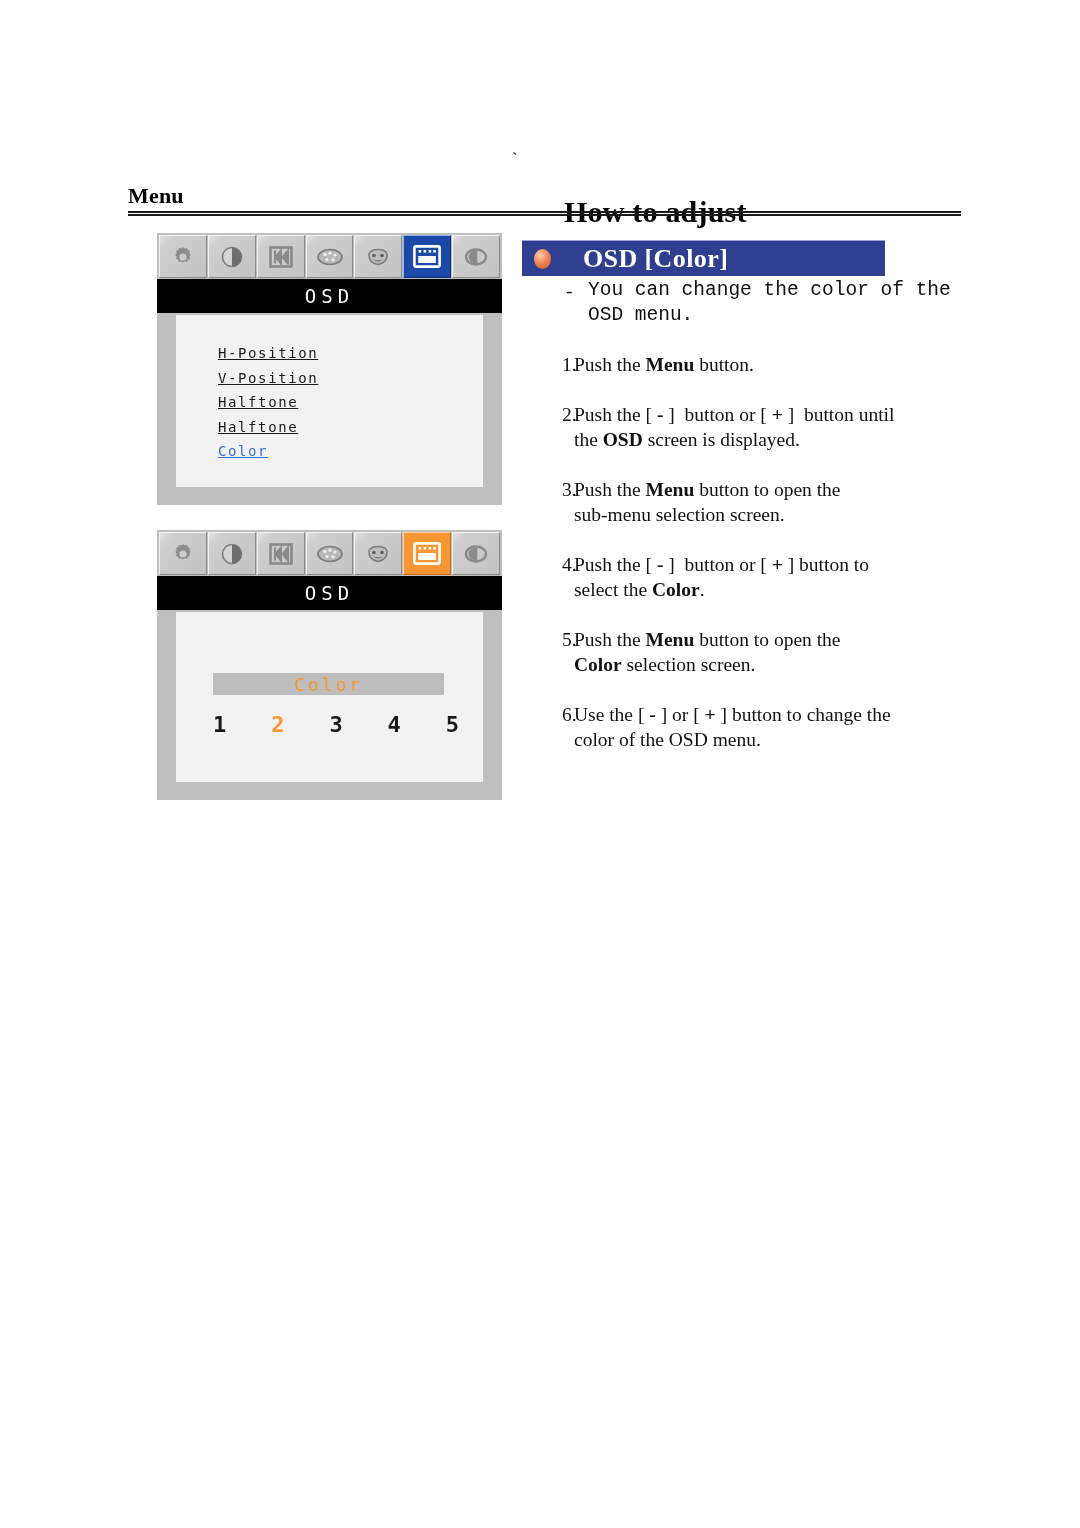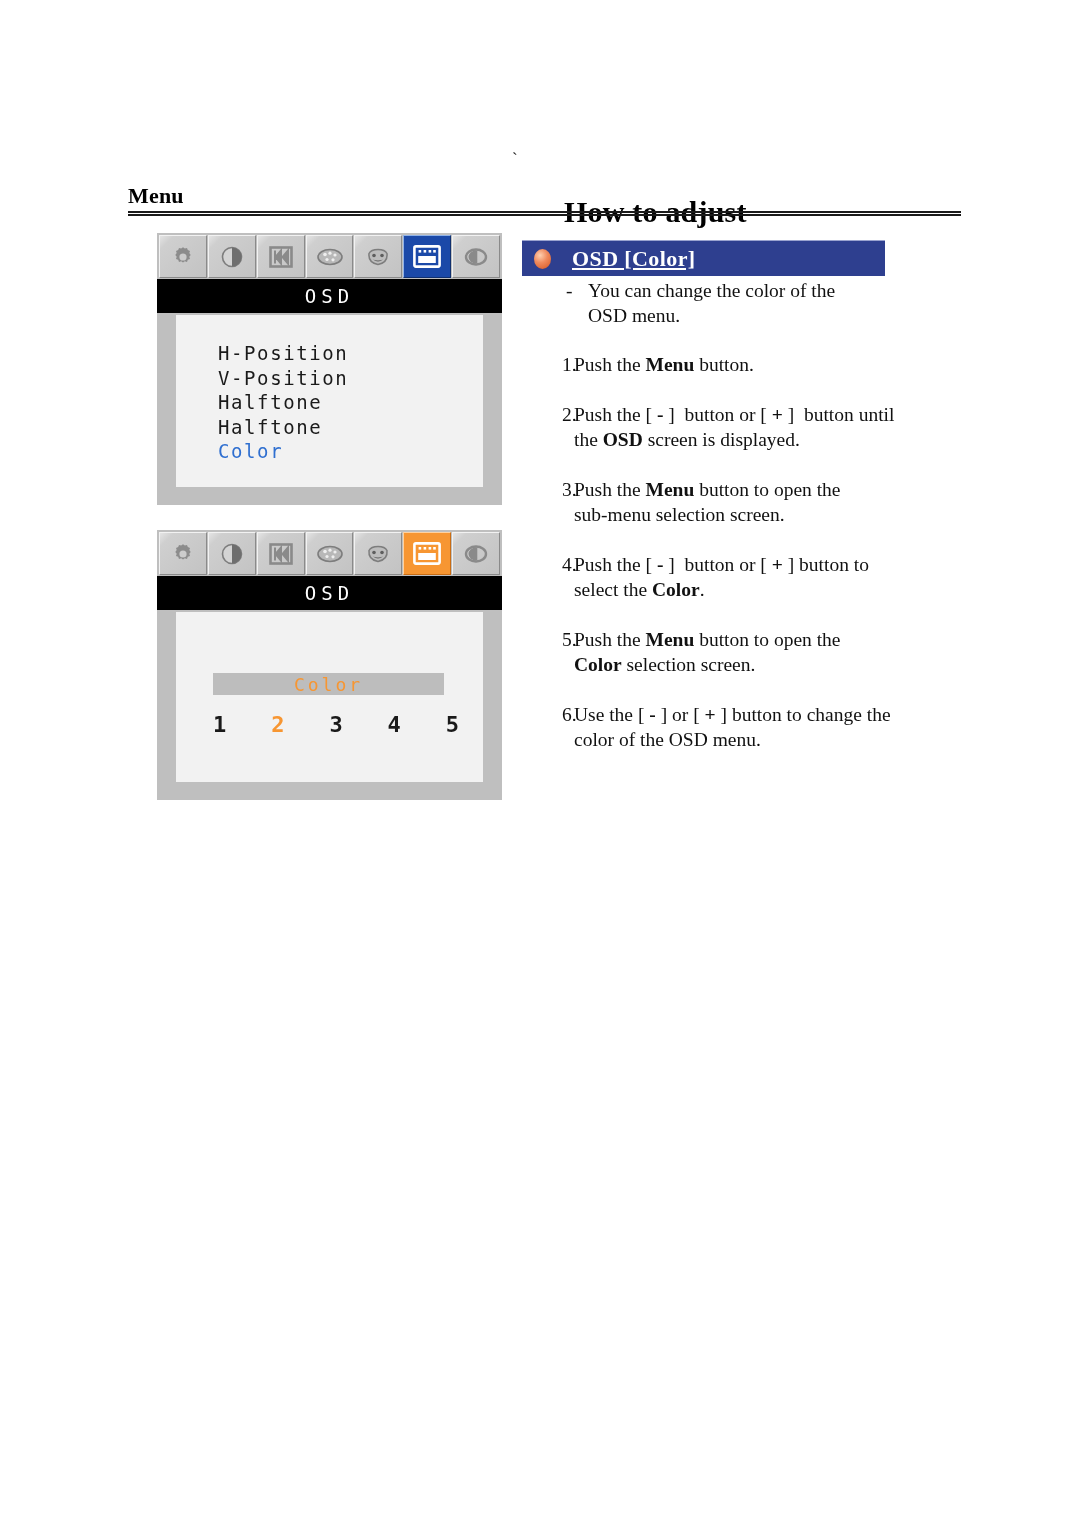--- a/index.html
+++ b/index.html
@@ -138,25 +138,26 @@
   }
   .osd-screen {
     background: #f2f2f2;
     box-sizing: border-box;
   }
   #osd-panel-1 .osd-screen { height: 172px; padding: 26px 0 0 42px; }
   #osd-panel-2 .osd-screen { height: 170px; padding: 0; }
 
   .osd-item {
     font-family: "DejaVu Sans Mono", monospace;
-    font-size: 19px;
+    font-size: 14px;
     letter-spacing: 1.6px;
     line-height: 24.5px;
     color: #1a1a1a;
     white-space: pre;
+    text-decoration: underline;
   }
   .osd-item.highlight-blue { color: #2f6fd0; }
 
   .color-bar {
     position: absolute;
     left: 56px;
     top: 63px;
     width: 231px;
     height: 22px;
     background: #bdbdbd;
@@ -202,27 +203,26 @@
     padding-left: 12px;
   }
   .blue-title .bullet {
     width: 17px;
     height: 20px;
     border-radius: 50%;
     background: radial-gradient(circle at 36% 32%, #ffd0b0 0%, #f08a5d 42%, #d4541f 100%);
     flex: 0 0 auto;
   }
   .blue-title .btitle-text {
-    margin-left: 21px;
+    margin-left: 32px;
     color: #ffffff;
     font-family: "Liberation Serif", serif;
     font-weight: bold;
-    font-size: 22px;
+    font-size: 26px;
     letter-spacing: 0.4px;
-    text-decoration: underline;
   }
 
   .rt-block {
     position: absolute;
     font-family: "Liberation Serif", serif;
     font-size: 19.5px;
     line-height: 25px;
     color: #111111;
   }
   .rt-dash {
@@ -231,20 +231,21 @@
     width: 400px;
   }
   .rt-dash .d-mark {
     position: absolute;
     left: 0;
     top: 0;
   }
   .rt-dash .d-txt {
     display: block;
     margin-left: 22px;
+    font-family: Liberation Mono, monospace;
   }
 
   .step {
     position: absolute;
     width: 404px;
   }
   .step .num {
     position: absolute;
     left: 0;
     top: 0;

